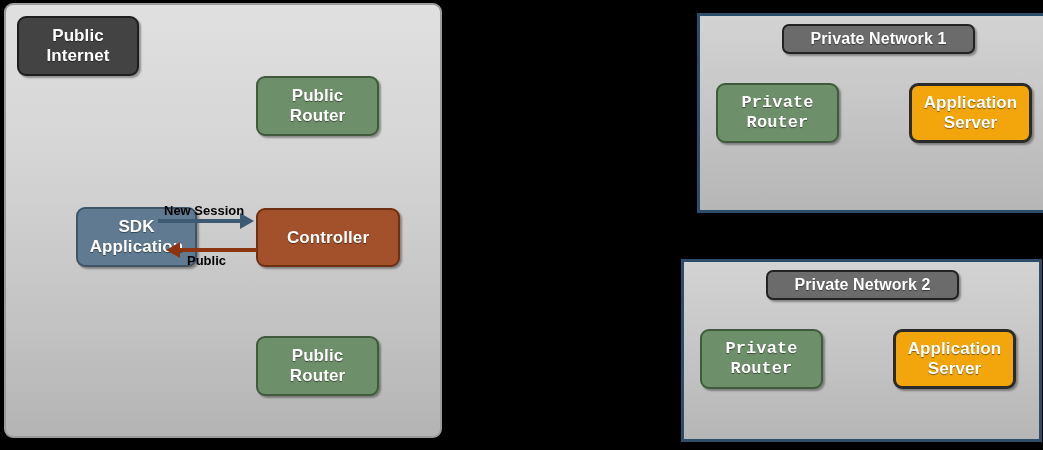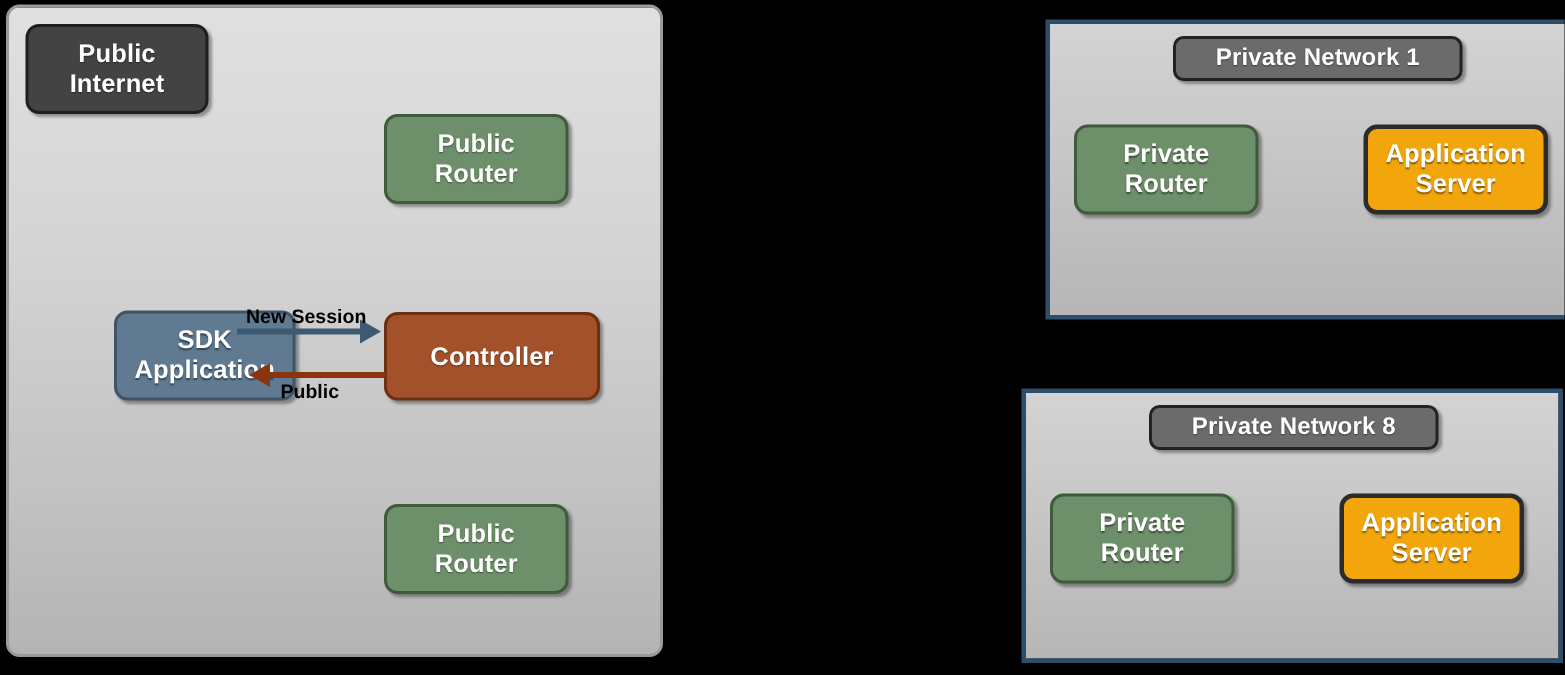--- a/index.html
+++ b/index.html
@@ -92,21 +92,21 @@
 
   
   #public-internet   { left: 11px;  top: 11px;  width: 122px; height: 60px; }
   #public-router-top { left: 250px; top: 71px;  width: 123px; height: 60px; }
   #sdk-application   { left: 30px;  top: 202px; width: 121px; height: 60px; }
   #controller        { left: 250px; top: 203px; width: 144px; height: 59px; }
   #public-router-bot { left: 250px; top: 331px; width: 123px; height: 60px; }
 
   
   .net-label    { left: 82px;  top: 8px;   width: 193px; height: 30px; }
-  .priv-router  { left: 16px;  top: 67px;  width: 123px; height: 60px; }
+  .priv-router  { left: 16px;  top: 67px;  width: 123px; height: 60px; font-family: Liberation Mono, monospace; }
   .app-server   { left: 209px; top: 67px;  width: 123px; height: 60px; }
 
   .private-panel .node { position: absolute; }
 
   
   .conn {
     position: absolute;
   }
   .conn-line {
     position: absolute;
@@ -179,18 +179,18 @@
 
 <div class="panel private-panel" id="private-panel-1">
   <div class="node node-netlabel net-label">Private Network 1</div>
   <div class="node node-green priv-router">Private
 Router</div>
   <div class="node node-orange app-server">Application
 Server</div>
 </div>
 
 <div class="panel private-panel" id="private-panel-2">
-  <div class="node node-netlabel net-label">Private Network 8</div>
+  <div class="node node-netlabel net-label">Private Network 2</div>
   <div class="node node-green priv-router">Private
 Router</div>
   <div class="node node-orange app-server">Application
 Server</div>
 </div>
 
 </body></html>

